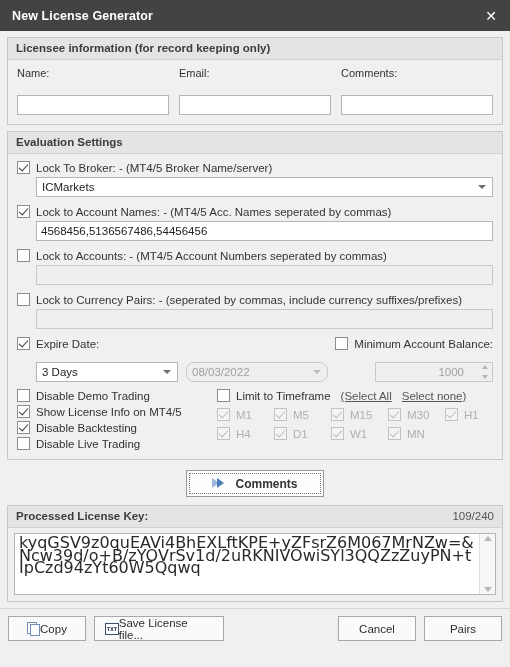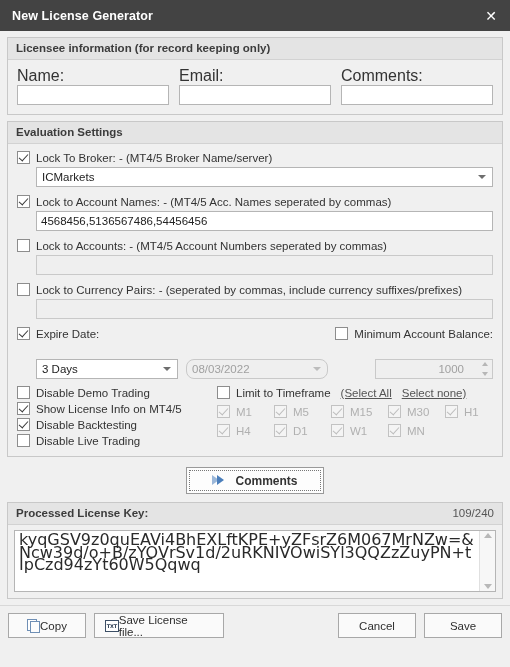--- a/index.html
+++ b/index.html
@@ -38,21 +38,21 @@
   .group-header {
     background: #e4e4e4; border-bottom: 1px solid #d2d2d2;
     font-weight: bold; font-size: 11.5px; color: #3c3c3c;
     padding: 4px 8px 5px 8px; height: 22px;
   }
   .group-body { padding: 7px 9px 9px 9px; }
 
   
   .lic-row { display: flex; gap: 10px; }
   .lic-col { flex: 1; display: flex; flex-direction: column; }
-  .lic-col label { font-size: 16px; color: #333; margin-bottom: 0; }
+  .lic-col label { font-size: 11px; color: #333; margin-bottom: 16px; }
 
   input.txt {
     height: 20px; border: 1px solid #b5b5b5; background: #ffffff;
     font-family: "Liberation Sans", sans-serif; font-size: 11.5px; color: #222;
     padding: 0 4px; width: 100%; outline: none;
   }
   input.txt:disabled, input.txt.disabled {
     background: #efefef; border-color: #c9c9c9; color: #9b9b9b;
   }
 
@@ -84,21 +84,21 @@
   }
   .combo .arrow {
     position: absolute; right: 6px; top: 50%; margin-top: -2px;
     width: 0; height: 0; border-left: 4px solid transparent;
     border-right: 4px solid transparent; border-top: 4px solid #6e6e6e;
   }
   .combo.disabled { background: #efefef; border-color: #c9c9c9; color: #a0a0a0; cursor: default; }
   .combo.disabled .arrow { border-top-color: #bcbcbc; }
 
   
-  .expire-head { display: flex; align-items: center; margin-bottom: 19px; }
+  .expire-head { display: flex; align-items: center; margin-bottom: 12px; }
   .expire-head .spacer { flex: 1; }
   .expire-row { display: flex; align-items: center; gap: 8px; padding-left: 19px; }
   .w-combo-days { width: 142px; }
   .w-combo-date { width: 142px; border-radius: 8px; }
   .w-spin { width: 118px; margin-left: auto; }
 
   .spin {
     height: 20px; border: 1px solid #c9c9c9; background: #efefef;
     display: flex; align-items: center; justify-content: flex-end;
     padding: 0 28px 0 5px; position: relative; font-size: 11.5px; color: #a0a0a0;
@@ -421,17 +421,17 @@
       <span>Copy</span>
     </div>
     <div class="btn btn-save-file">
       <span class="ico-txt">TXT</span>
       <span>Save License file...</span>
     </div>
     <div class="btn btn-cancel">
       <span>Cancel</span>
     </div>
     <div class="btn btn-save">
-      <span>Save</span>
+      <span>Pairs</span>
     </div>
   </div>
 
 </div>
 
 </body></html>

